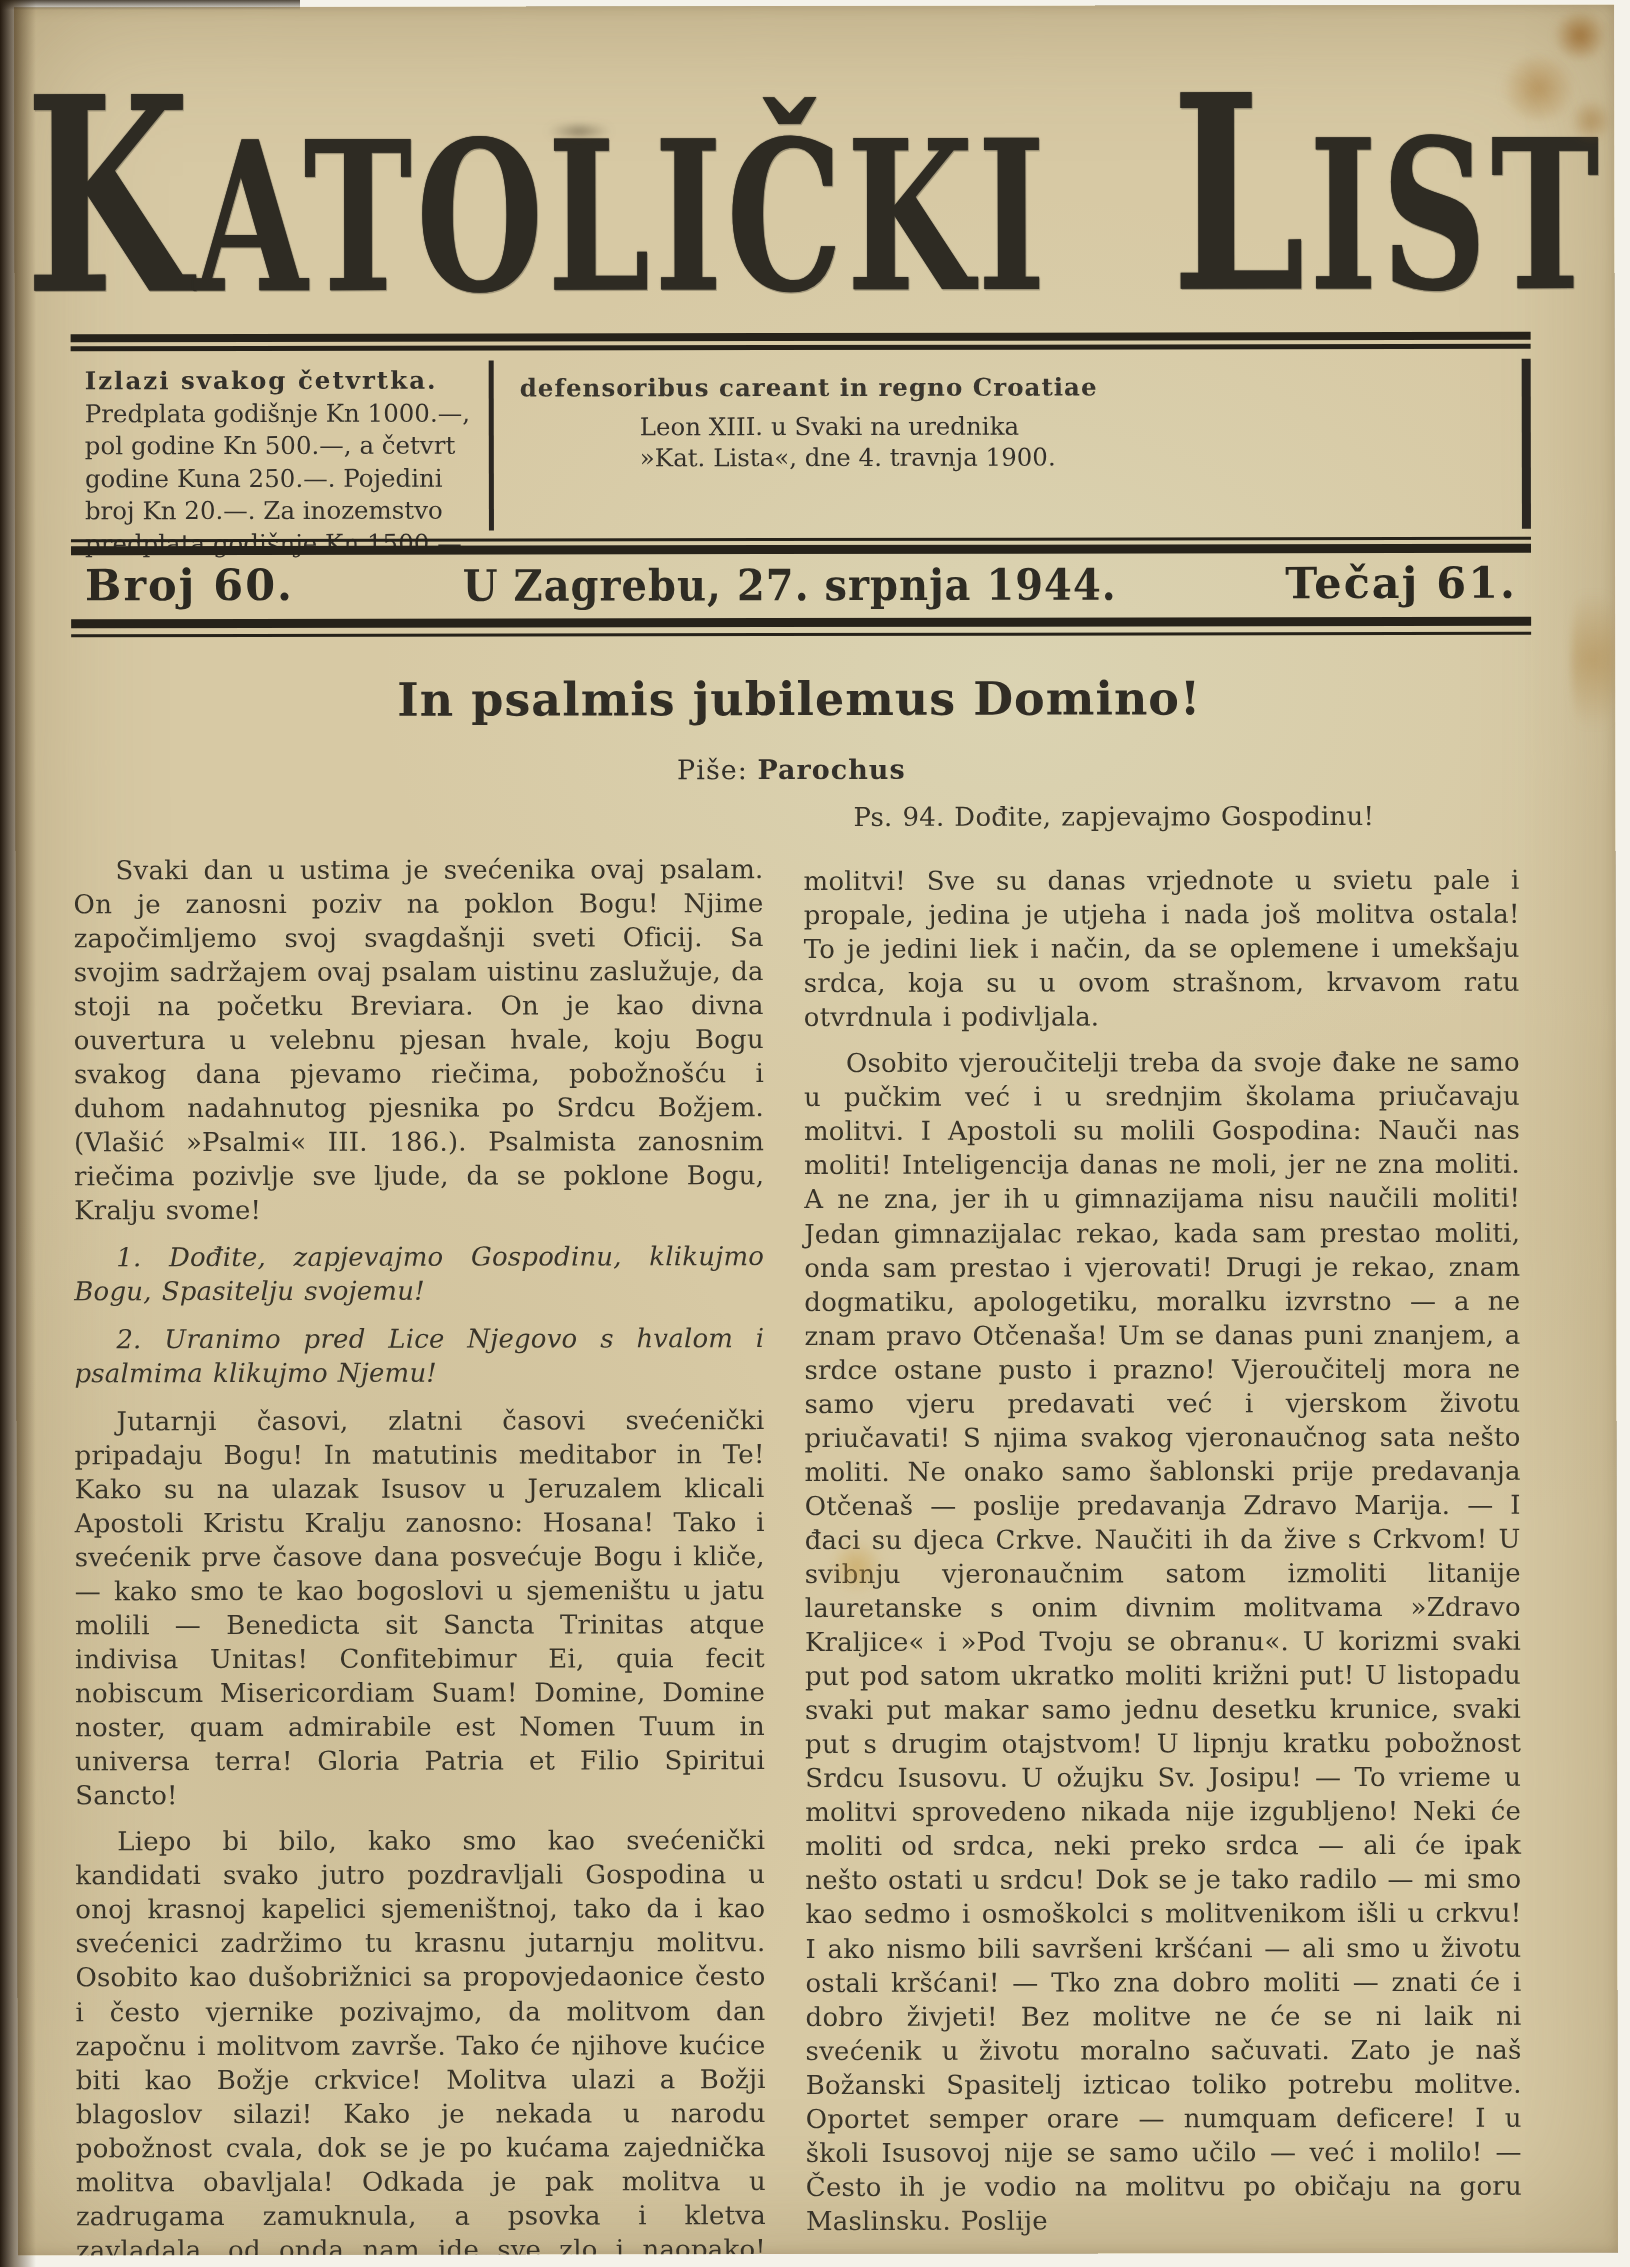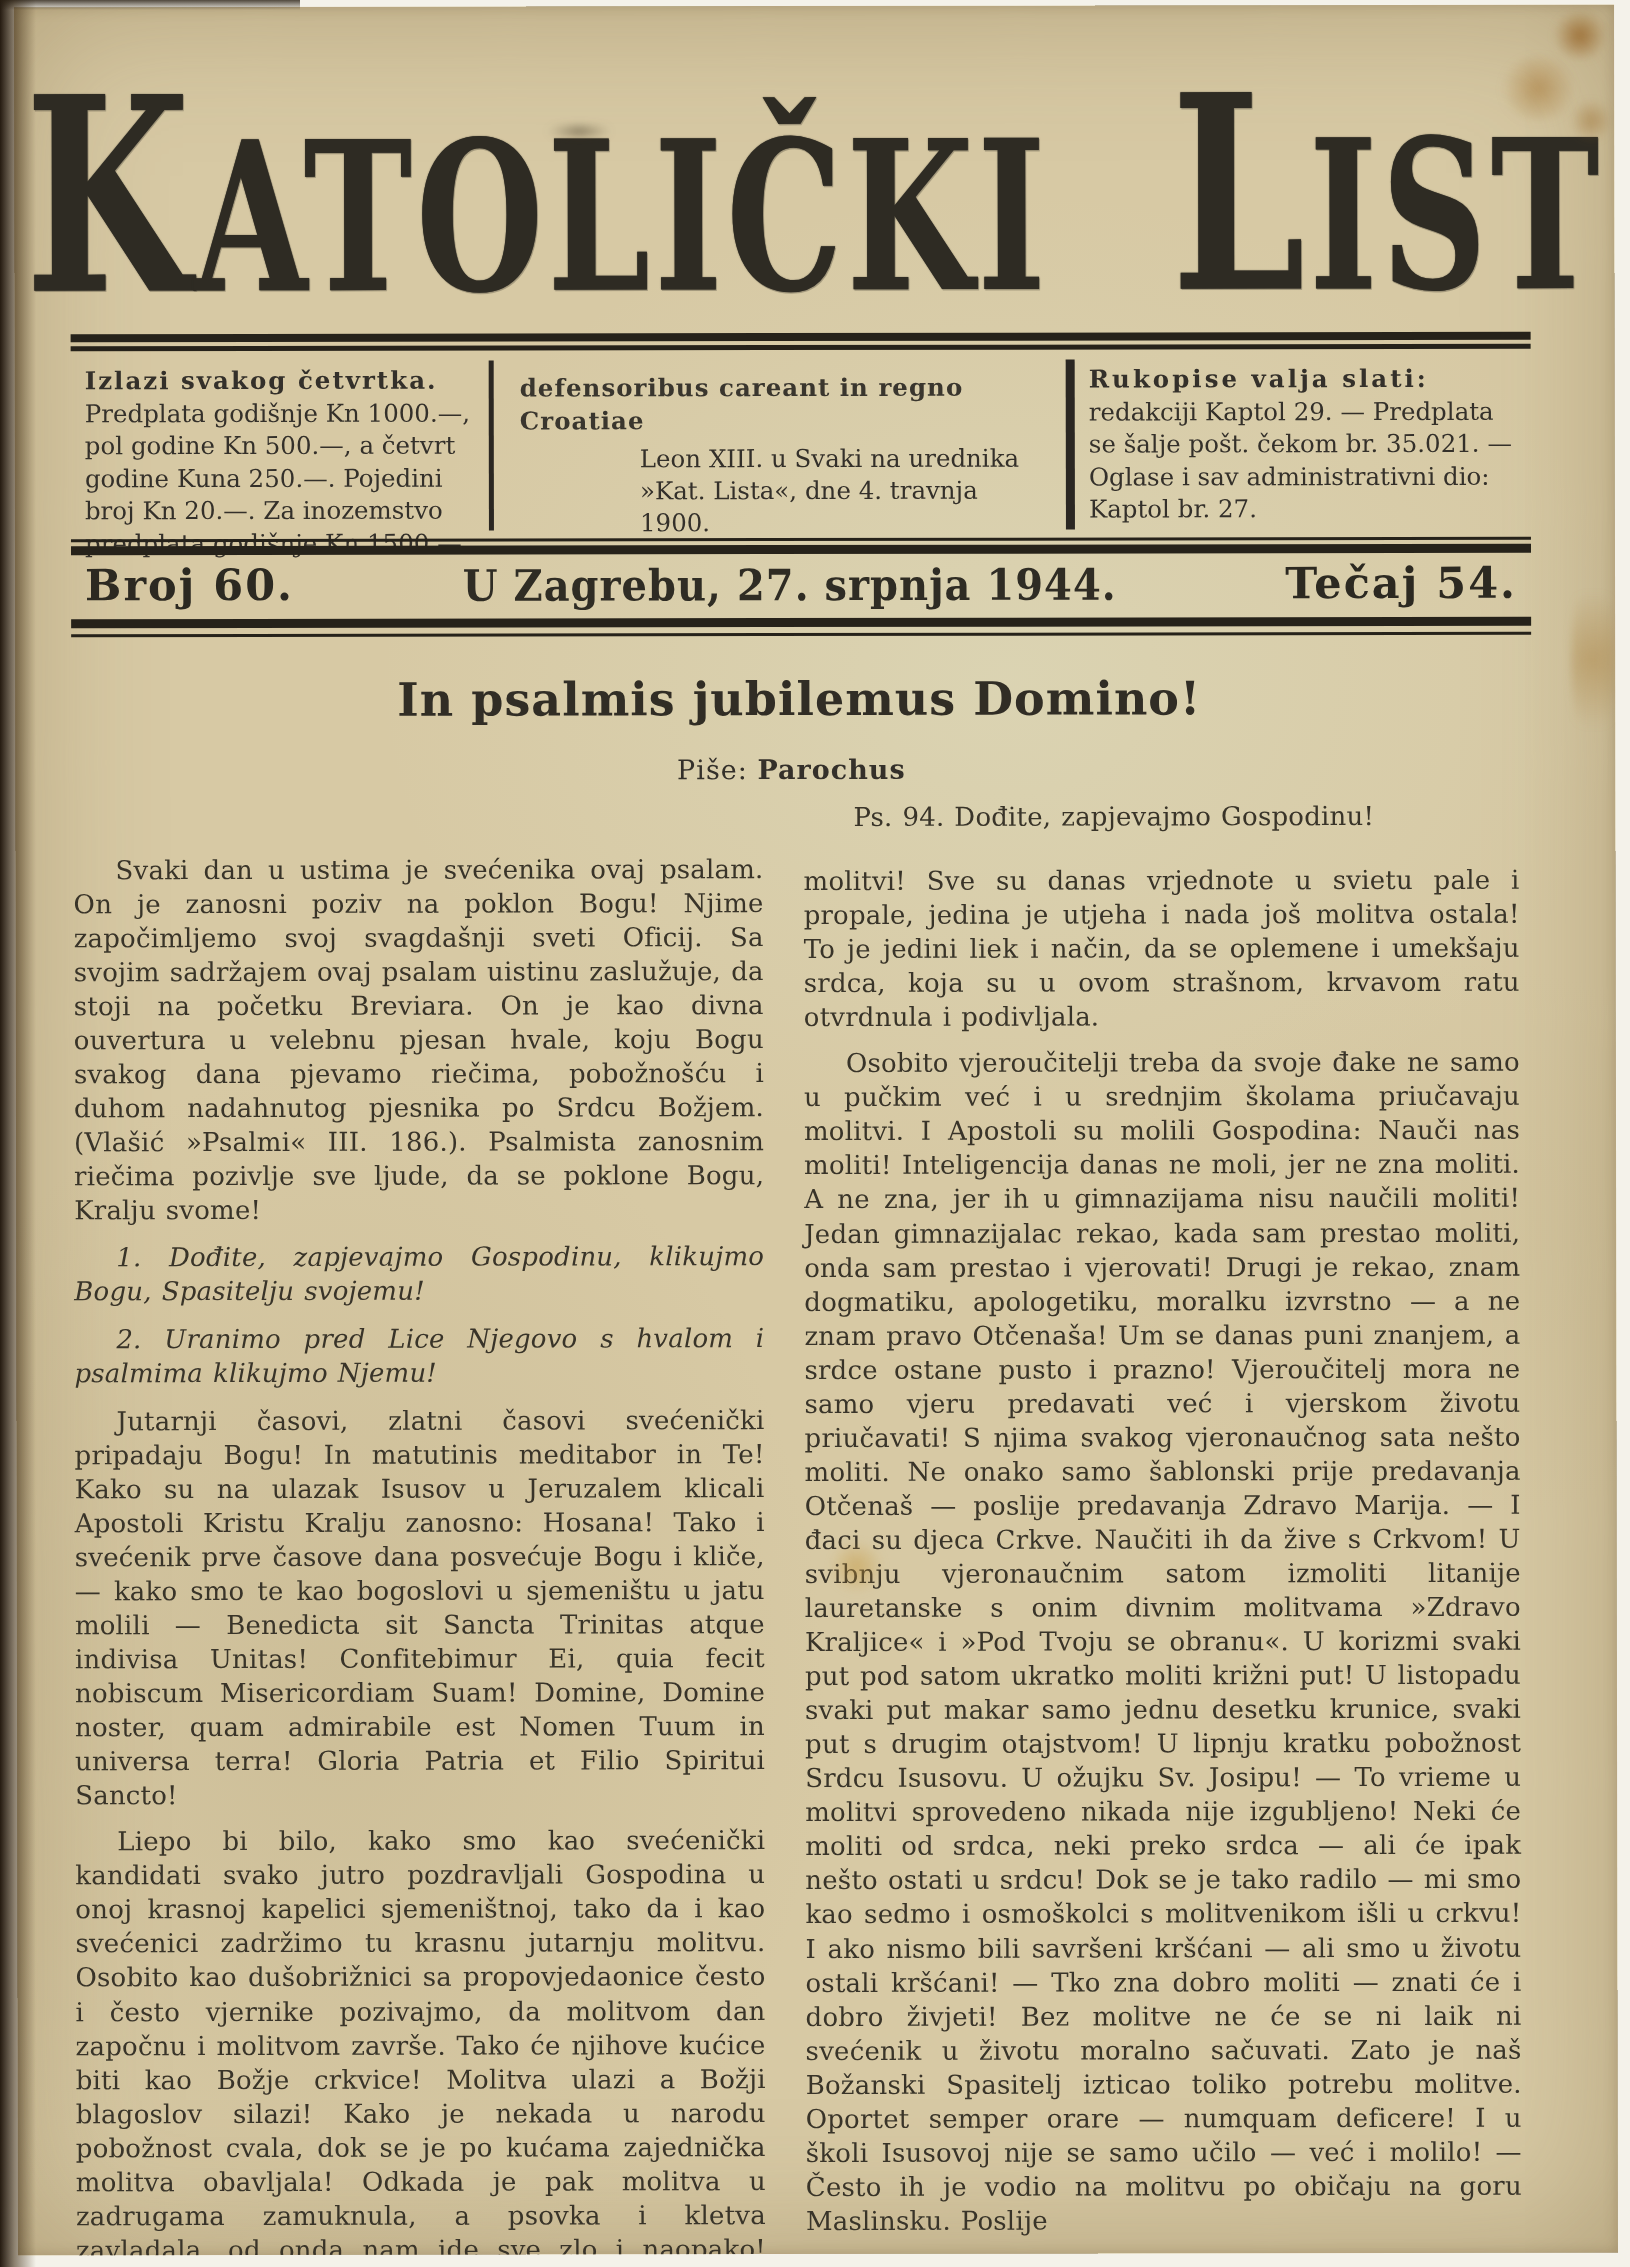--- a/index.html
+++ b/index.html
@@ -141,36 +141,32 @@
     </div>
     <div class="vdiv"></div>
     <div class="hbox hbox-center">
       <div class="motto">defensoribus careant in regno Croatiae</div>
       <div class="attribution">
         <div>Leon XIII. u Svaki na urednika</div>
         <div>»Kat. Lista«, dne 4. travnja 1900.</div>
       </div>
     </div>
     <div class="vdiv thick"></div>
-    <div class="hbox hbox-right">
-      <div class="hb-line1">Rukopise valja slati:</div>
-      <div>redakciji Kaptol 29. — Predplata se šalje pošt. čekom br. 35.021. — Oglase i sav administrativni dio: Kaptol br. 27.</div>
-    </div>
   </div>
 
   <div class="rule rule-abovedate">
     <div class="rl a"></div>
       <div class="g"></div>
       <div class="rl b"></div>
   </div>
 
   <div class="dateline">
     <span class="date-issue">Broj 60.</span>
     <span class="date-center">U Zagrebu, 27. srpnja 1944.</span>
-    <span class="date-volume">Tečaj 54.</span>
+    <span class="date-volume">Tečaj 61.</span>
   </div>
 
   <div class="rule rule-belowdate">
     <div class="rl a"></div>
       <div class="g"></div>
       <div class="rl b"></div>
   </div>
 
   <div class="article-title">In psalmis jubilemus Domino!</div>
   <div class="byline">

